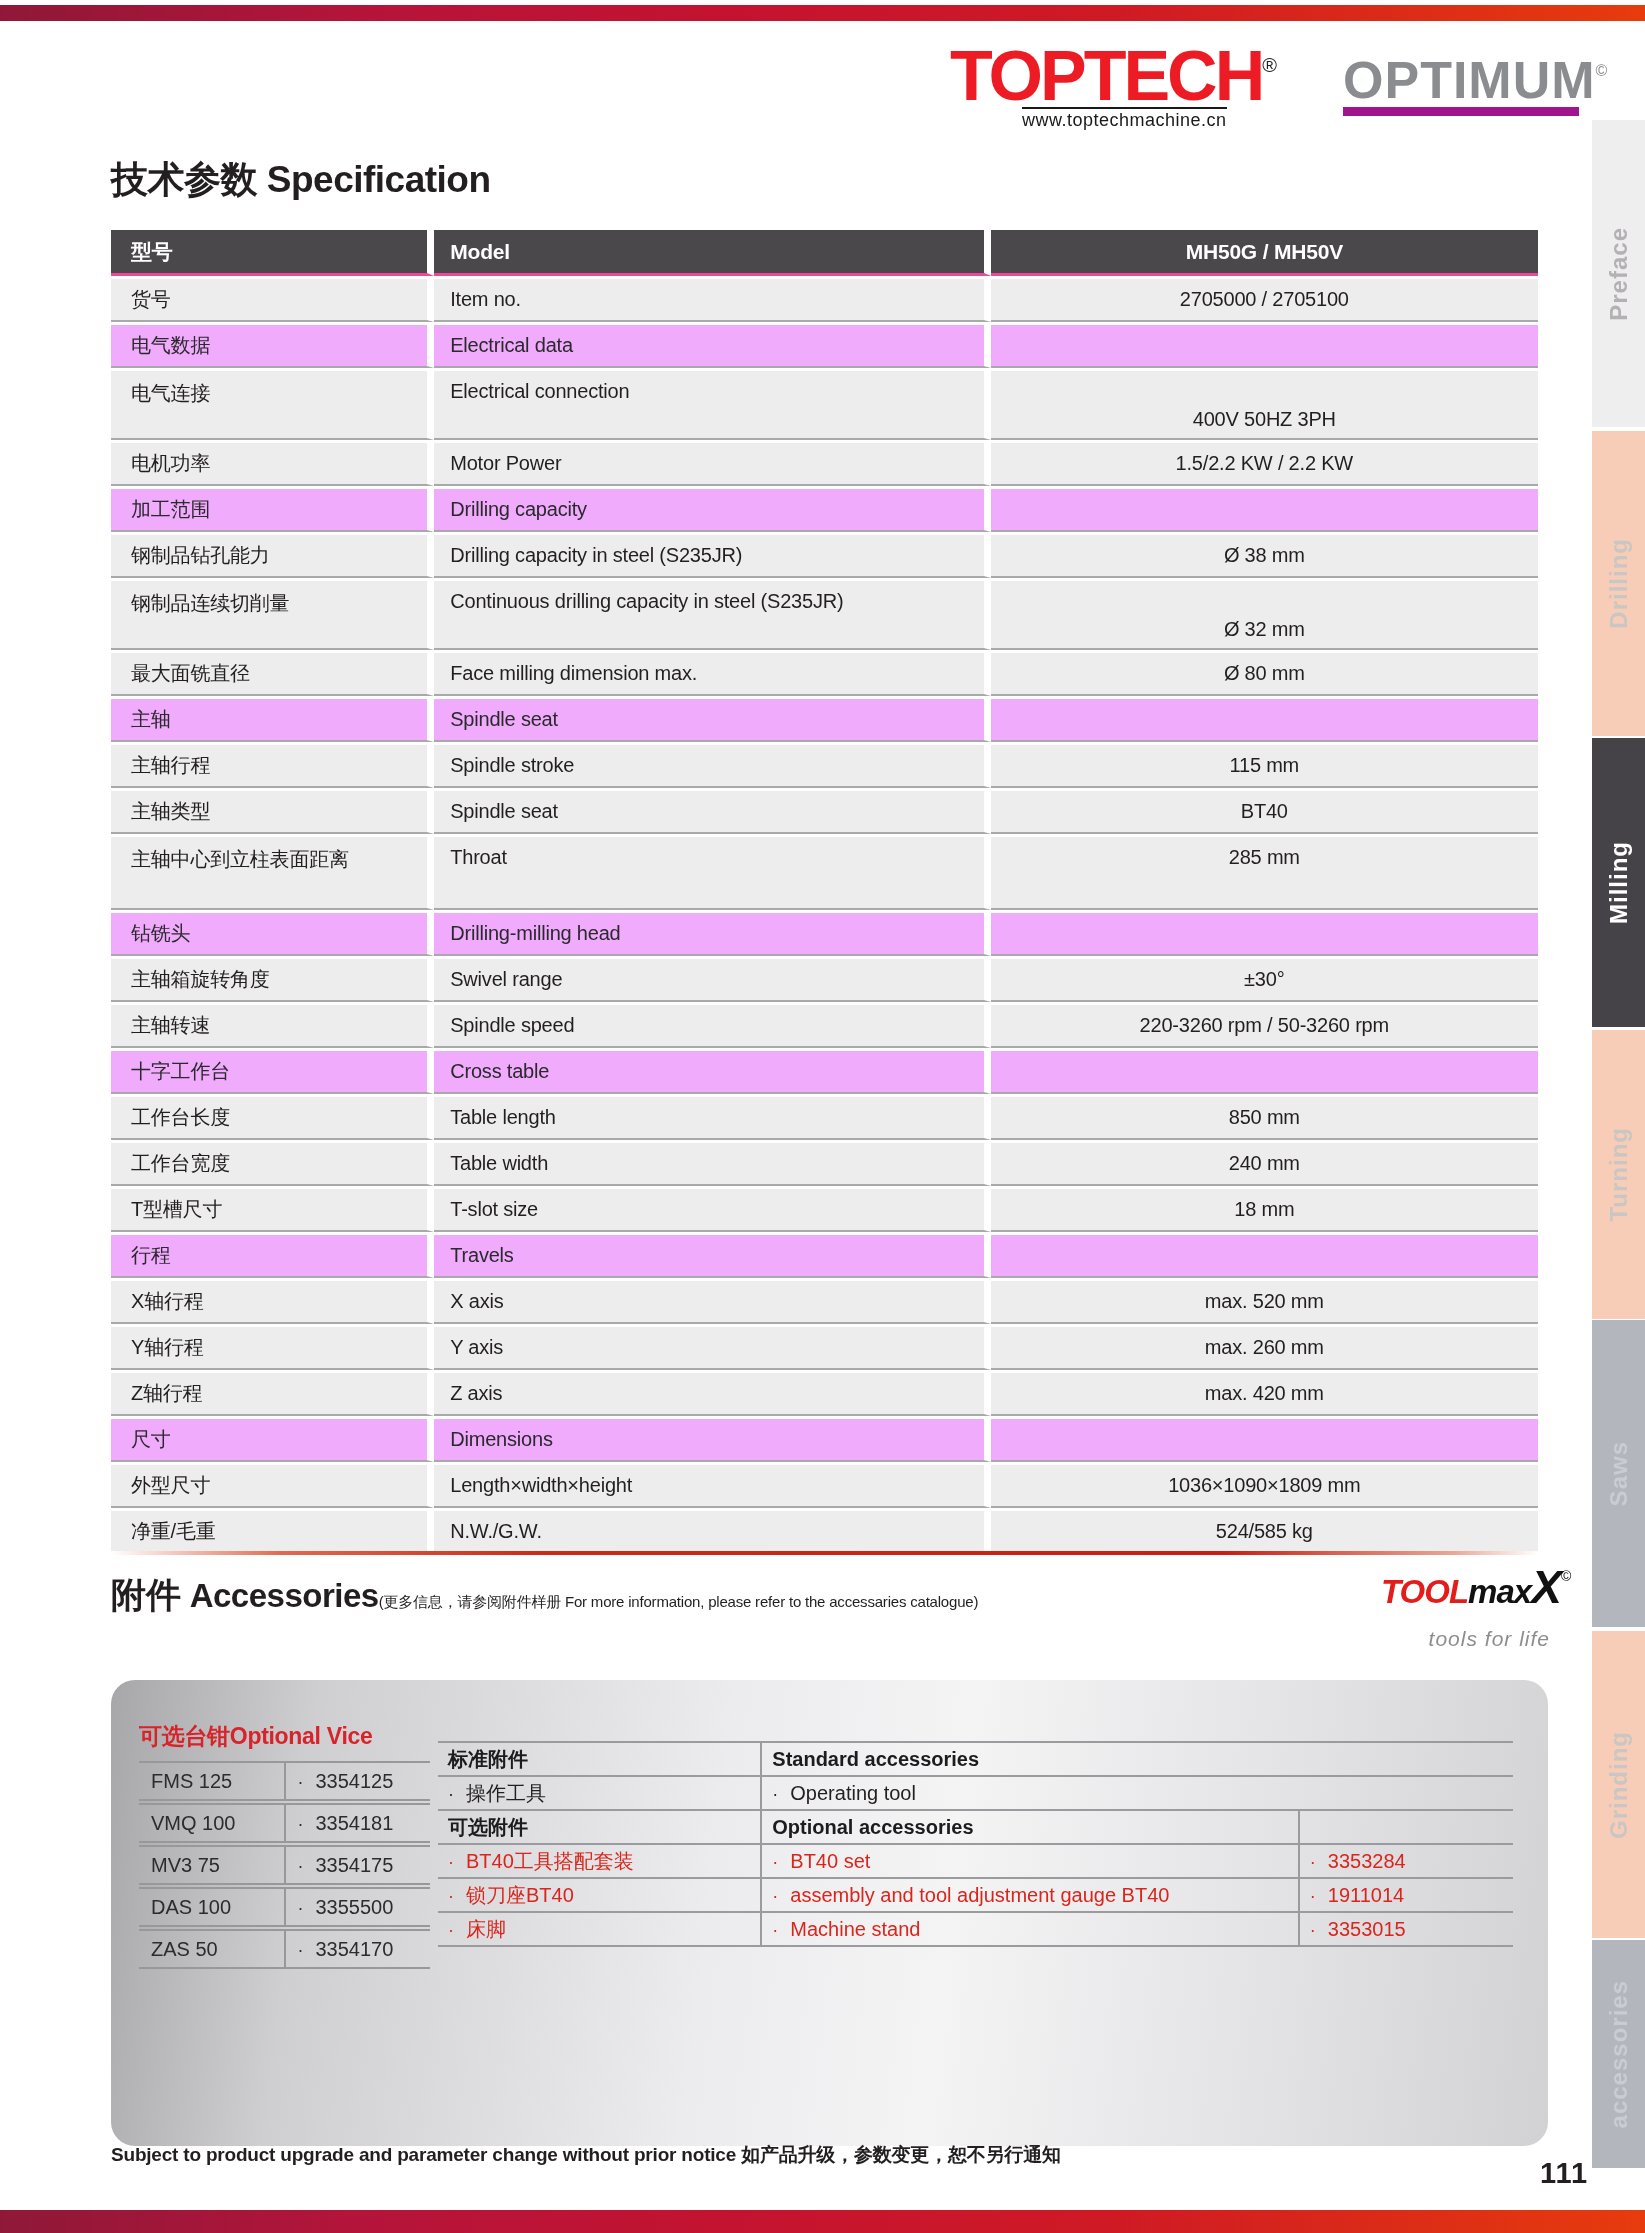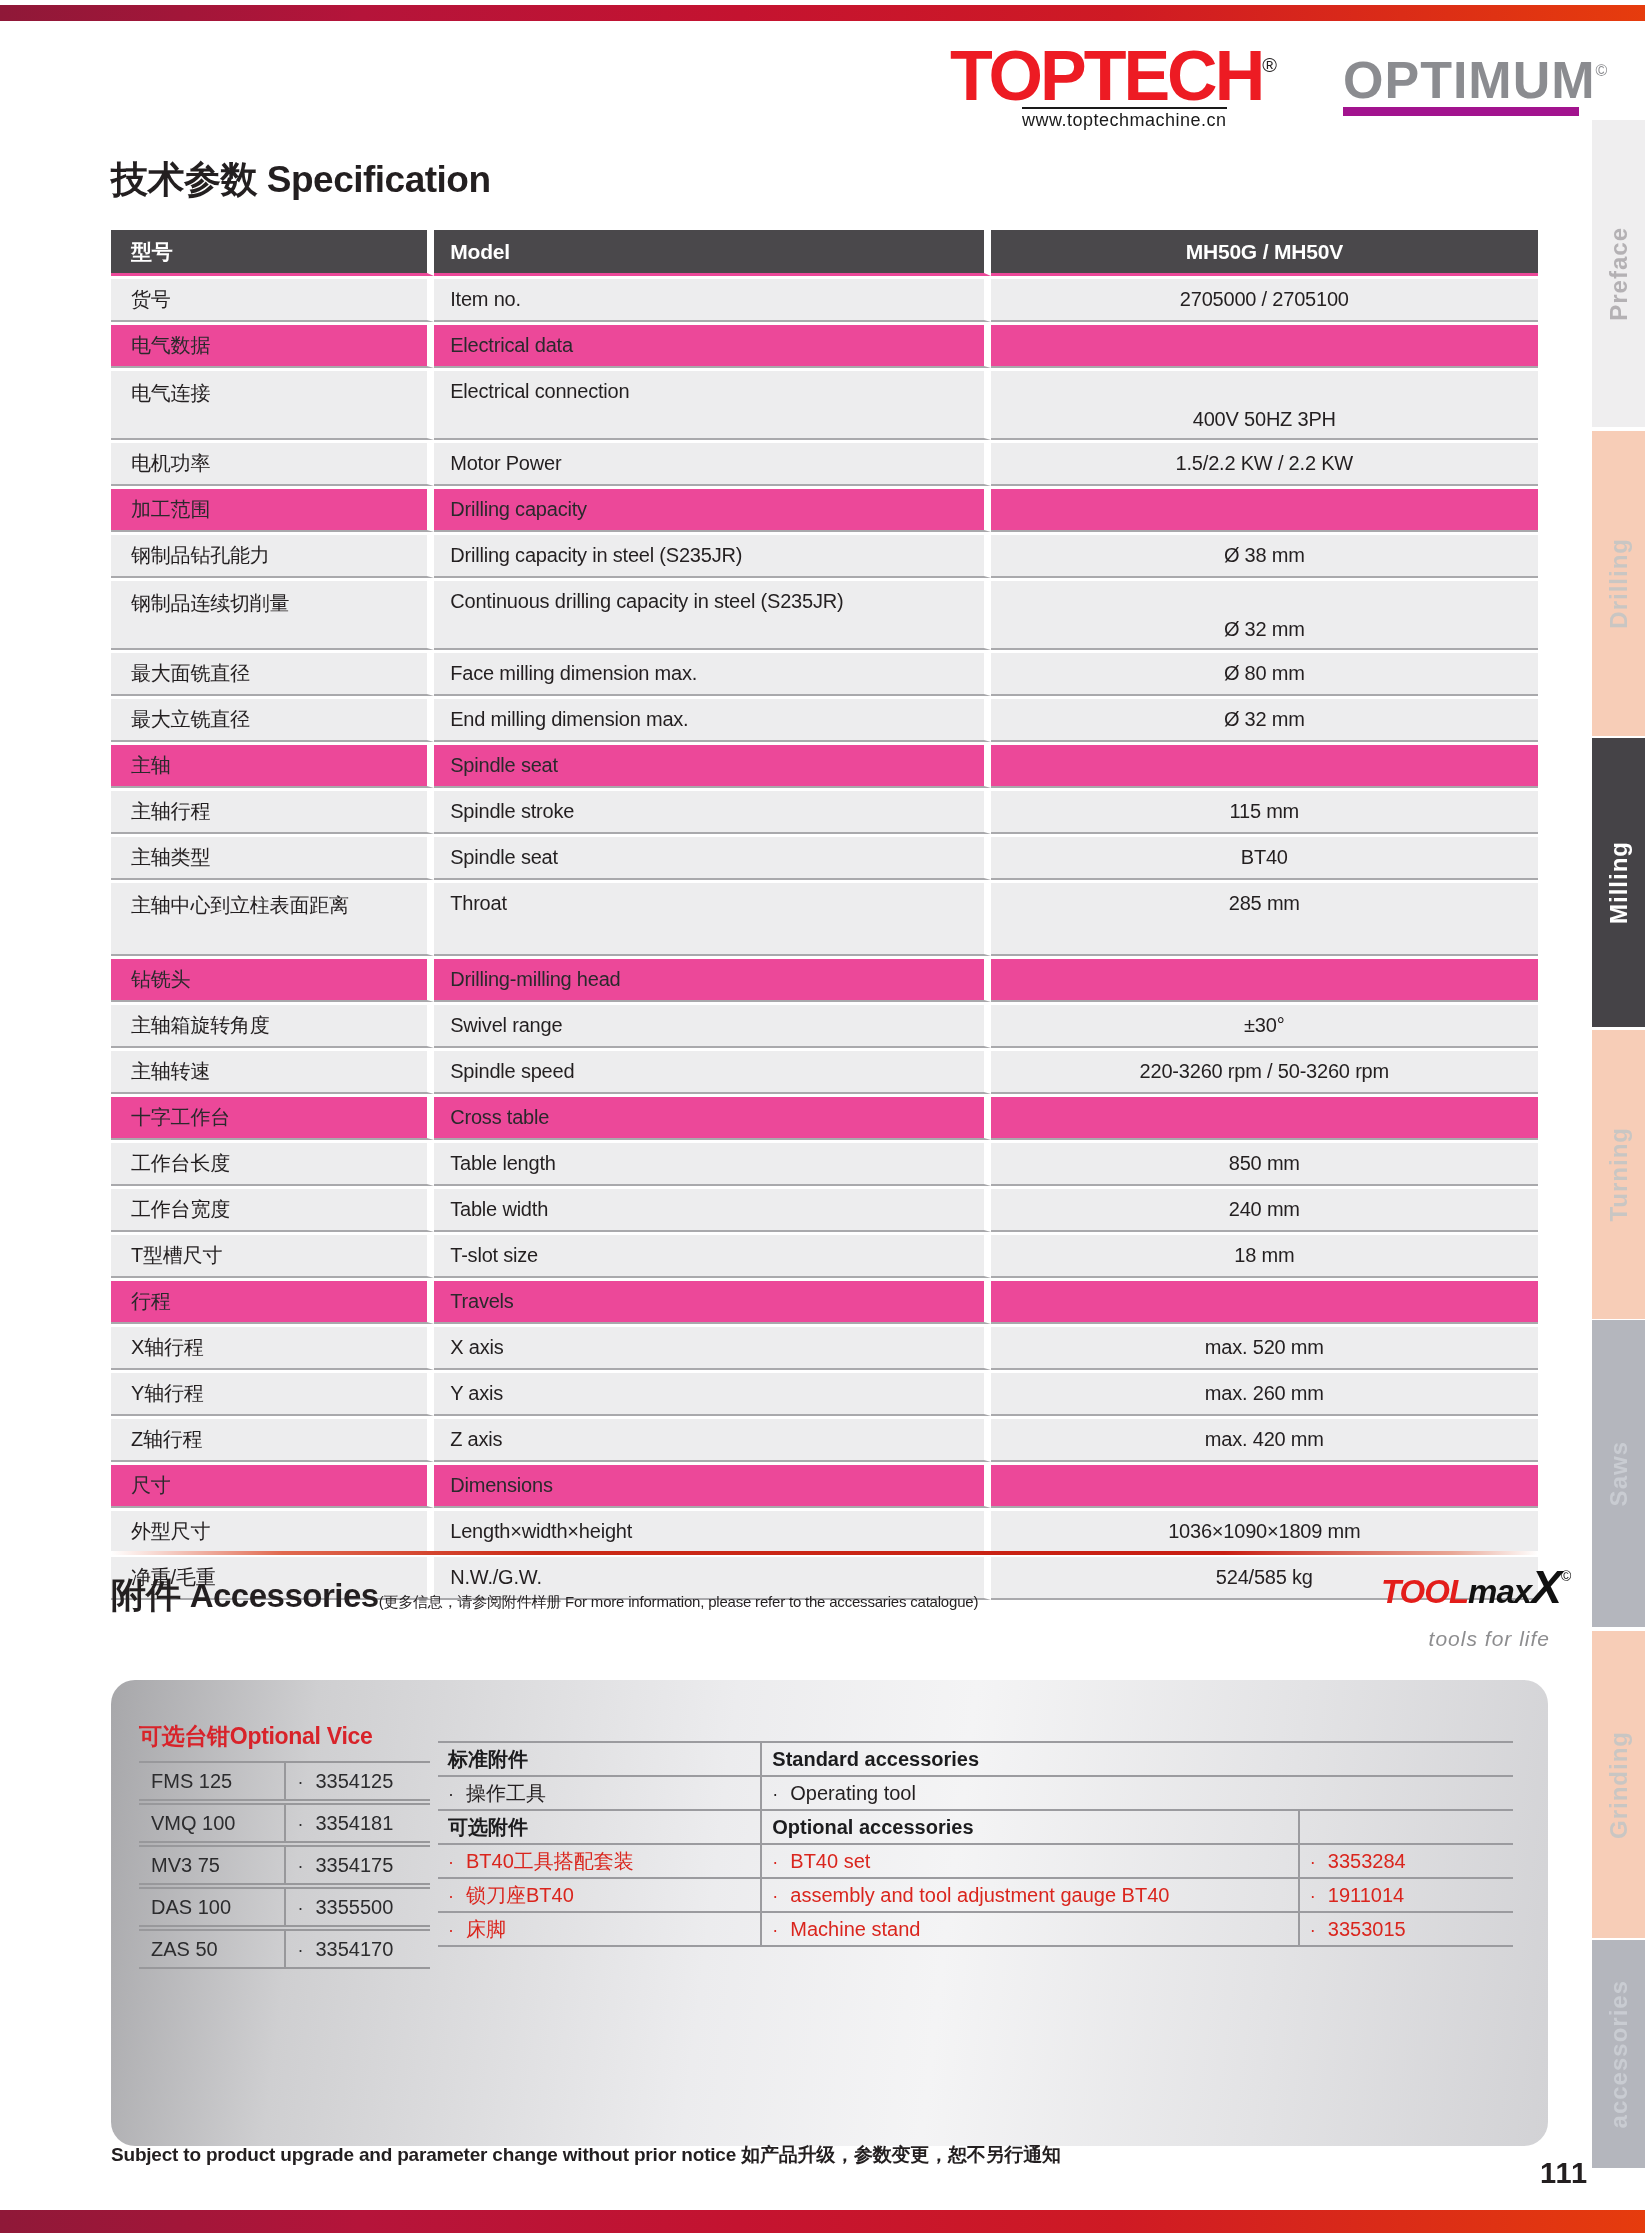--- a/index.html
+++ b/index.html
@@ -23,21 +23,21 @@
   .optimum .underline{width:236px;height:9px;background:#a2138e;margin-top:4px;}
   
   .page-title{position:absolute;left:111px;top:155px;font-size:37px;font-weight:700;letter-spacing:-0.5px;}
   
   .spec{position:absolute;left:111px;top:227px;width:1427px;border-collapse:separate;border-spacing:0 3px;table-layout:fixed;}
   .spec td{vertical-align:middle;font-size:20px;letter-spacing:-0.2px;border-bottom:2px solid #a9a9ac;overflow:hidden;white-space:nowrap;}
   .spec .c1{padding-left:20px;border-right:7px solid #fff;}
   .spec .c2{padding-left:16px;border-right:7px solid #fff;}
   .spec .c3{text-align:center;}
   .spec tr.head td{background:#4a484b;color:#fff;font-weight:700;font-size:21px;height:41px;border-bottom:3px solid #ec4899;}
-  .spec tr.sec td{background:#ec4899;height:39px;color:#2a292c;}
+  .spec tr.sec td{background:#f0abfc;height:39px;color:#2a292c;}
   .spec tr.row td{background:#ededee;height:39px;}
   .spec tr.tall-bottom td{height:57px;vertical-align:top;padding-top:9px;margin-top:16px;}
   .spec tr.tall-bottom td.c3{vertical-align:bottom;padding-top:0;padding-bottom:7px;}
   .spec tr.tall-top td{height:61px;vertical-align:top;padding-top:9px;}
   
   .red-hairline{position:absolute;left:111px;top:1551px;width:1427px;height:4px;
     background:linear-gradient(90deg,#ffffff 0%,#e0694f 12%,#cb2b17 30%,#c81e12 78%,#e8a796 94%,#ffffff 100%);}
   .acc-head{position:absolute;left:111px;top:1572px;width:1264px;white-space:nowrap;}
   .acc-head .cn{font-size:35px;font-weight:700;}
   .acc-head .en{font-size:33px;font-weight:700;letter-spacing:-0.5px;}
@@ -136,25 +136,20 @@
       <tr class="row tall-bottom">
         <td class="c1">钢制品连续切削量</td>
         <td class="c2">Continuous drilling capacity in steel (S235JR)</td>
         <td class="c3">Ø 32 mm</td>
       </tr>
       <tr class="row">
         <td class="c1">最大面铣直径</td>
         <td class="c2">Face milling dimension max.</td>
         <td class="c3">Ø 80 mm</td>
       </tr>
-      <tr class="row">
-        <td class="c1">最大立铣直径</td>
-        <td class="c2">End milling dimension max.</td>
-        <td class="c3">Ø 32 mm</td>
-      </tr>
       <tr class="sec">
         <td class="c1">主轴</td>
         <td class="c2">Spindle seat</td>
         <td class="c3"></td>
       </tr>
       <tr class="row">
         <td class="c1">主轴行程</td>
         <td class="c2">Spindle stroke</td>
         <td class="c3">115 mm</td>
       </tr>

